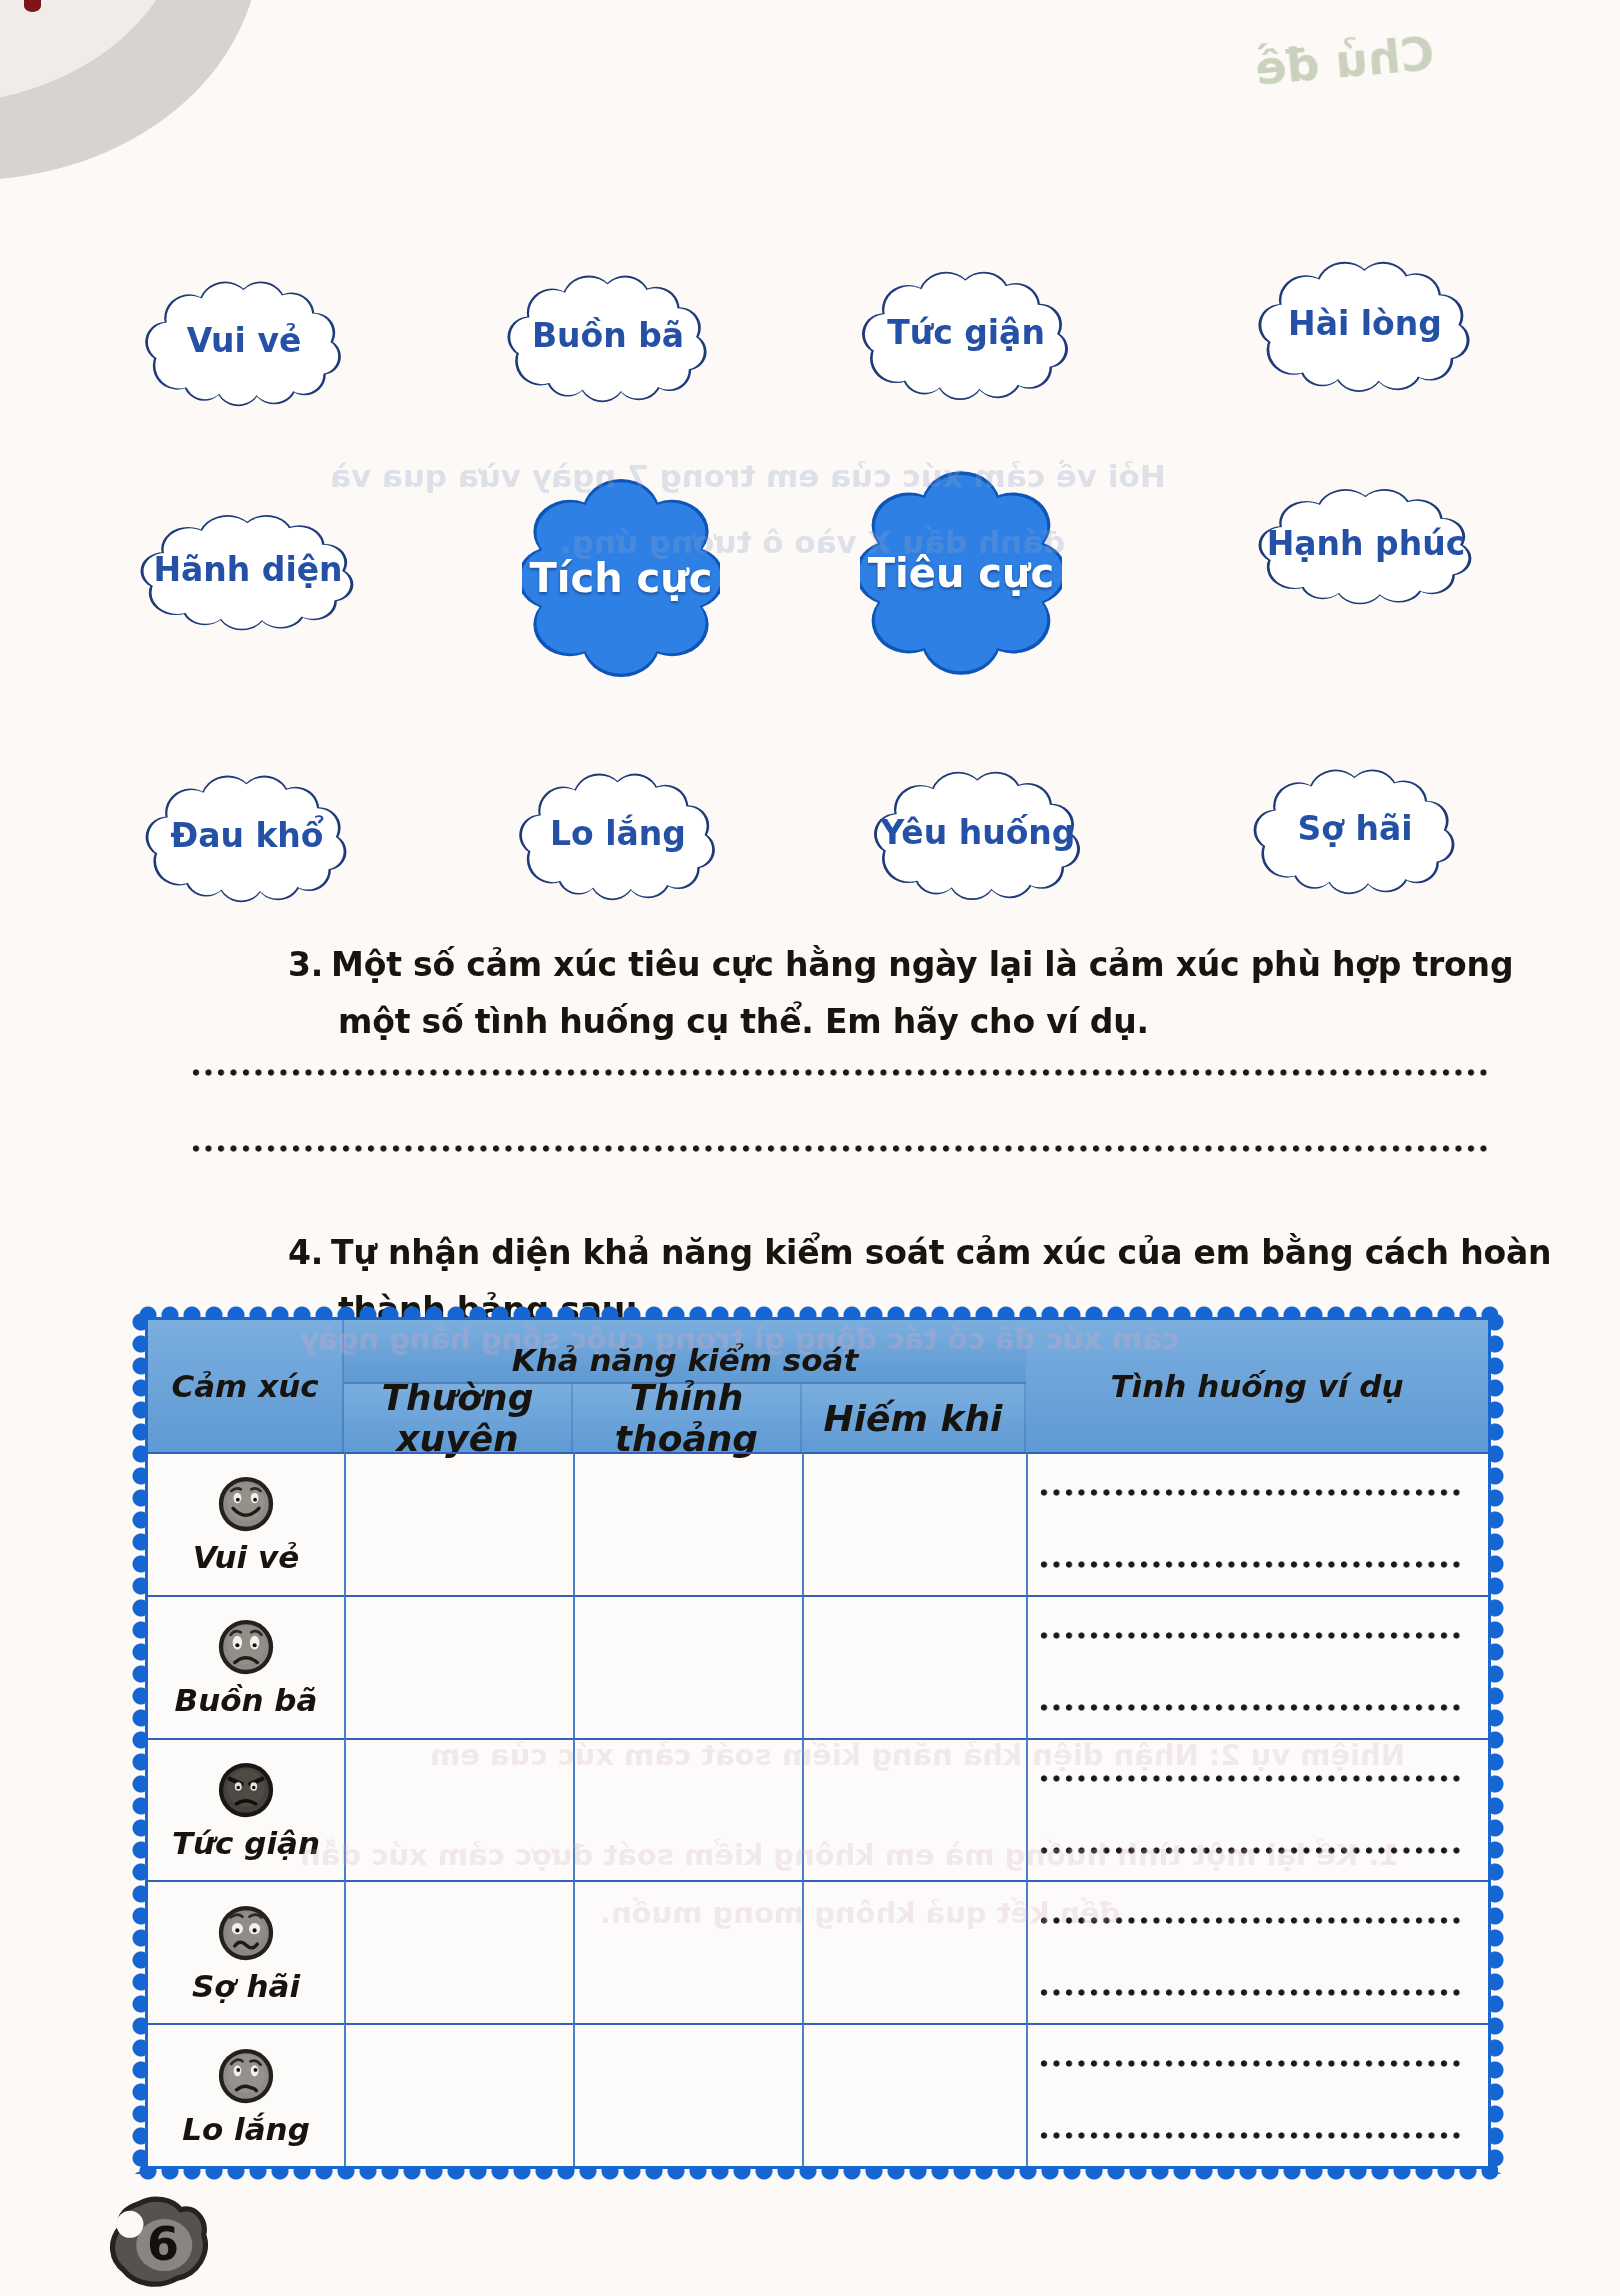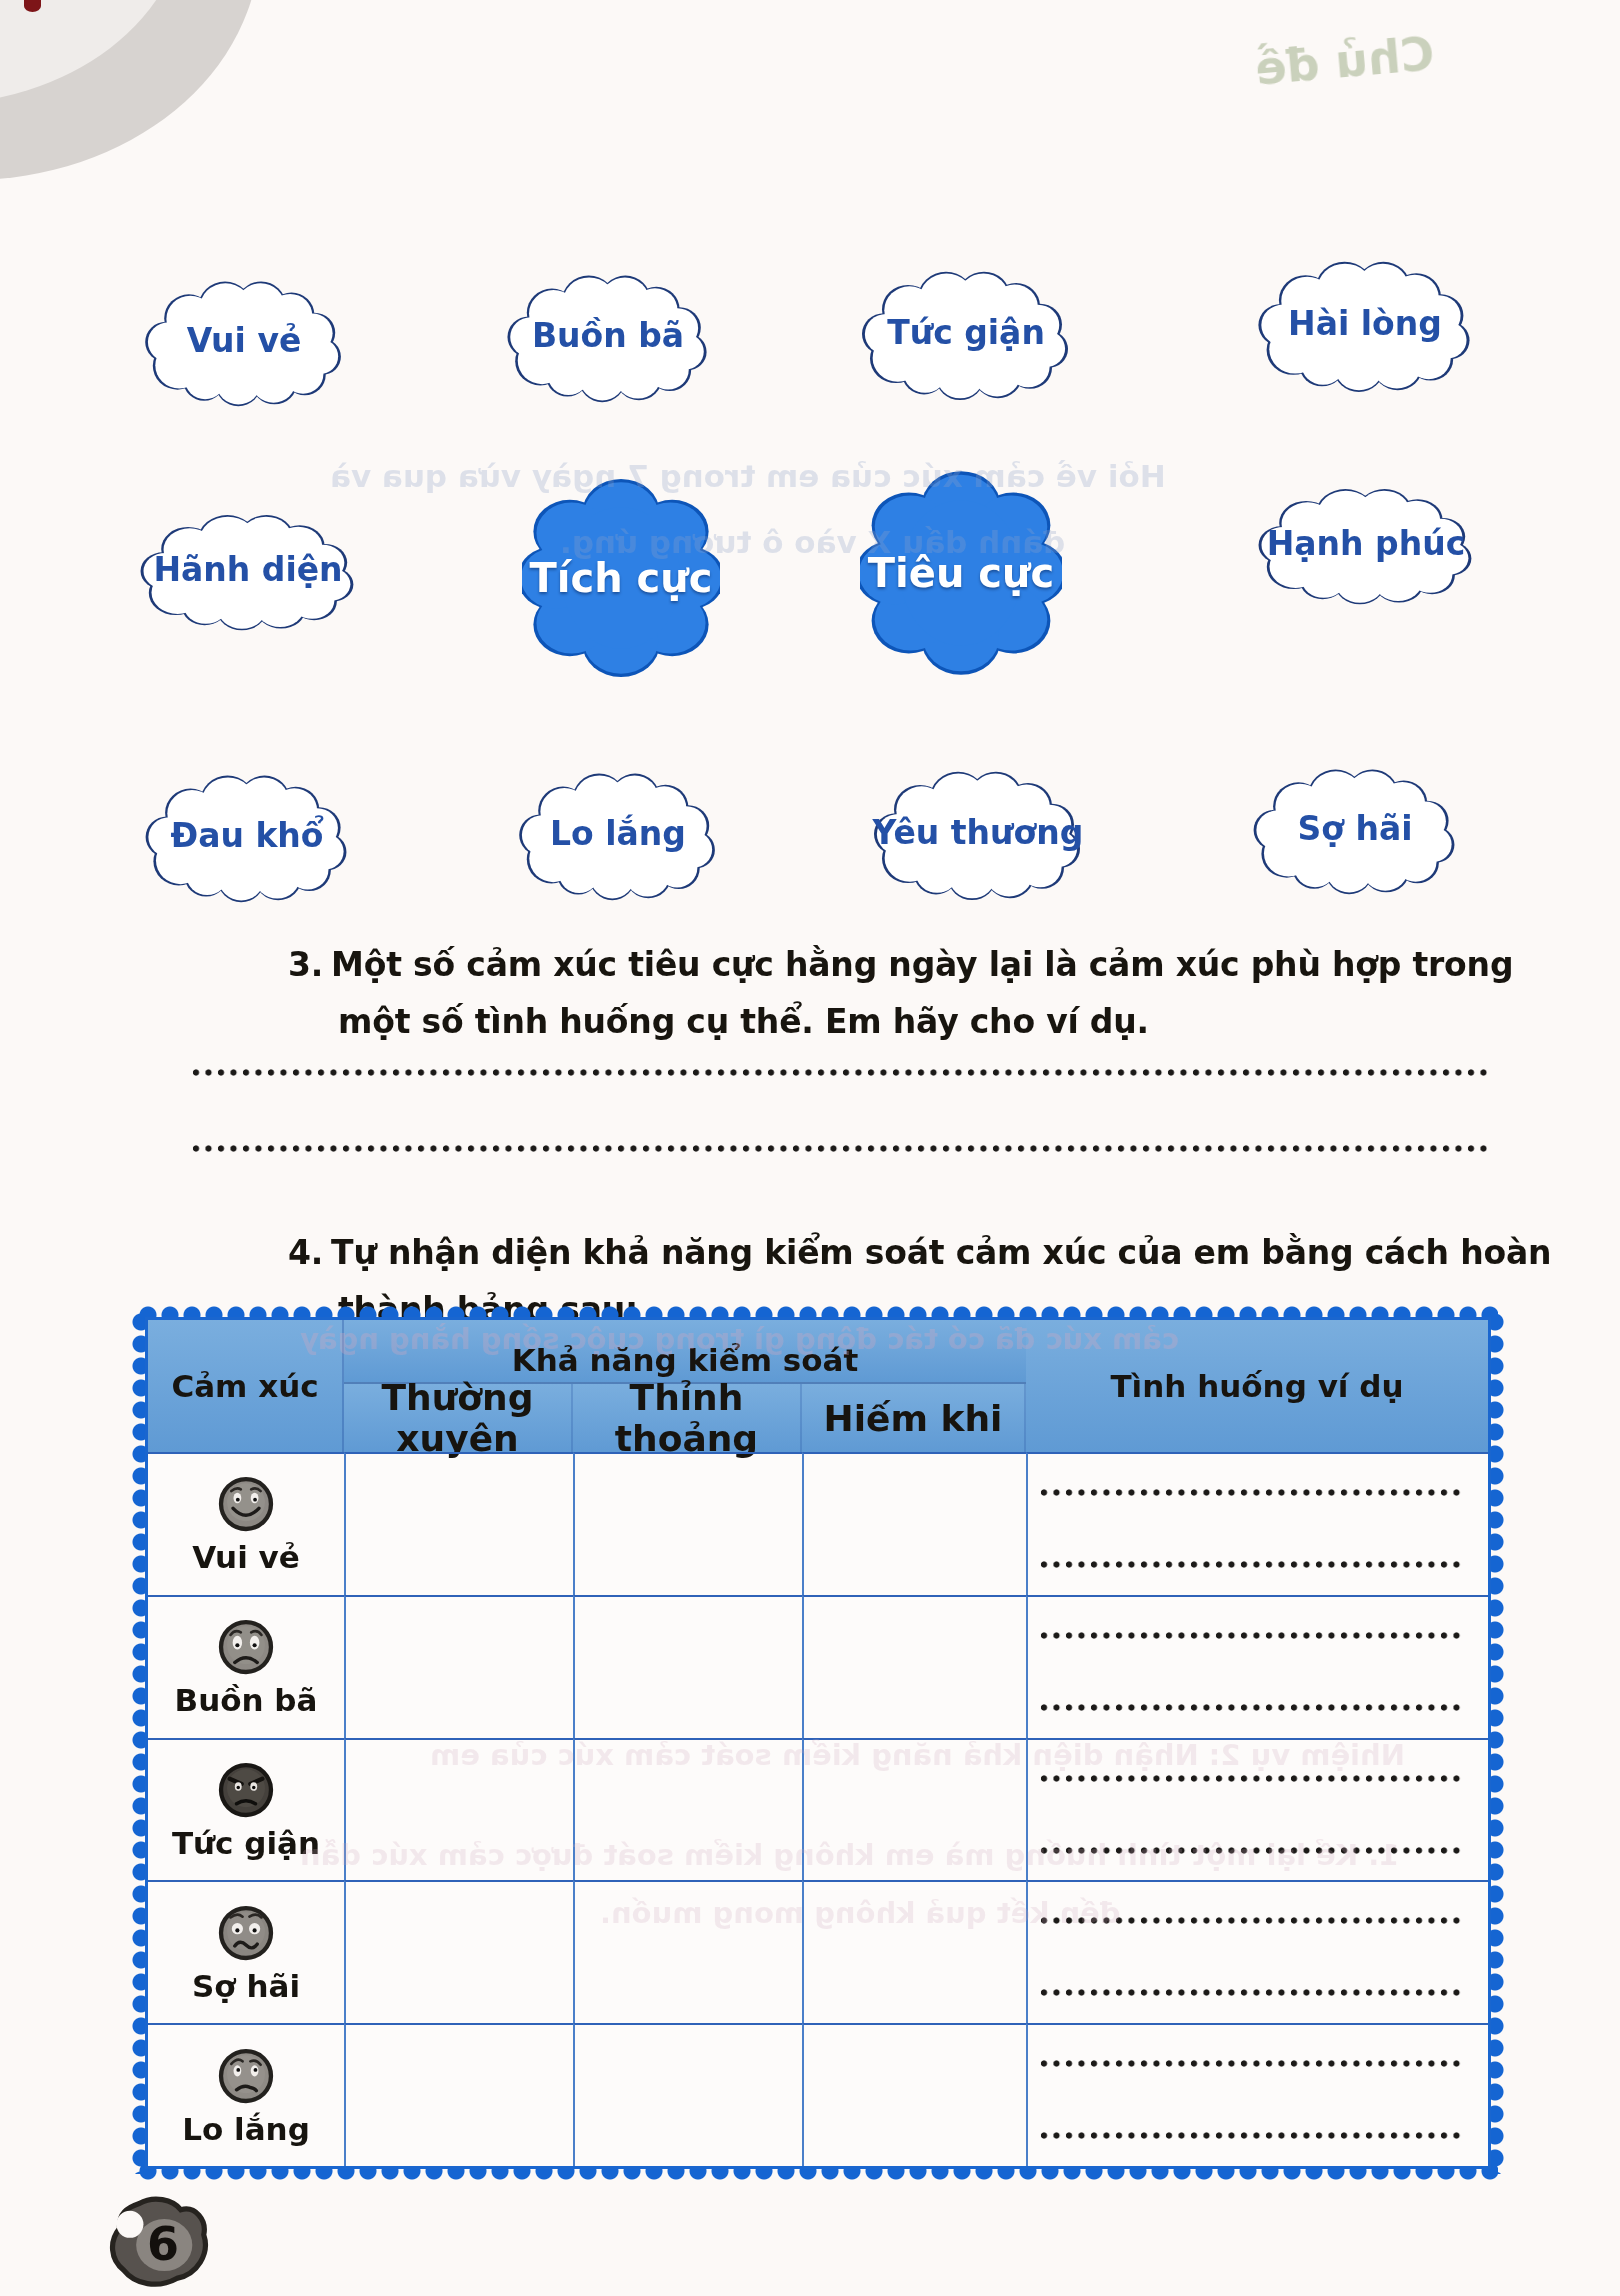--- a/index.html
+++ b/index.html
@@ -55,21 +55,21 @@
 
   
   .dotline { height:9px;
     background-image:radial-gradient(circle at 4px 4.5px, #1c1a18 2.7px, rgba(0,0,0,0) 3.5px);
     background-size:12.5px 9px; background-repeat:repeat-x; }
   .freeline { position:absolute; width:1295px; left:192px; }
   #ans-line-1 { top:1068px; }
   #ans-line-2 { top:1144px; }
 
   
-  .wtable { position:absolute; left:132px; top:1306px; width:1372px; height:874px; }
+  .wtable { position:absolute; left:132px; top:1306px; width:1372px; height:874px;font-style:italic; }
   .sc { position:absolute; z-index:1; }
   .sc-t { left:6px; right:6px; top:0; height:18px;
     background-image:radial-gradient(circle at 10px 9px, #1565d2 8px, rgba(0,0,0,0) 9px);
     background-size:22px 18px; background-repeat:repeat-x; }
   .sc-b { left:6px; right:6px; bottom:0; height:18px;
     background-image:radial-gradient(circle at 10px 9px, #1565d2 8px, rgba(0,0,0,0) 9px);
     background-size:22px 18px; background-repeat:repeat-x; }
   .sc-l { top:6px; bottom:6px; left:0; width:18px;
     background-image:radial-gradient(circle at 9px 10px, #1565d2 8px, rgba(0,0,0,0) 9px);
     background-size:18px 22px; background-repeat:repeat-y; }
@@ -229,21 +229,21 @@
         <use href="#cloudShape" class="cloud-outline"></use>
         <use href="#cloudShape" class="cloud-fill"></use>
       </svg>
     <span class="cloud-label">Lo lắng</span>
   </div>
   <div class="cloud" style="left:858px;top:766px;width:240px;height:136px;">
     <svg viewBox="-8 -10 240 144" preserveAspectRatio="none">
         <use href="#cloudShape" class="cloud-outline"></use>
         <use href="#cloudShape" class="cloud-fill"></use>
       </svg>
-    <span class="cloud-label">Yêu thương</span>
+    <span class="cloud-label">Yêu huống</span>
   </div>
   <div class="cloud" style="left:1238px;top:764px;width:234px;height:132px;">
     <svg viewBox="-8 -10 240 144" preserveAspectRatio="none">
         <use href="#cloudShape" class="cloud-outline"></use>
         <use href="#cloudShape" class="cloud-fill"></use>
       </svg>
     <span class="cloud-label">Sợ hãi</span>
   </div>
 
   <p class="q" id="q3"><span class="qnum">3.</span><span>Một số cảm xúc tiêu cực hằng ngày lại là cảm xúc phù hợp trong một số tình huống cụ thể. Em hãy cho ví dụ.</span></p>

